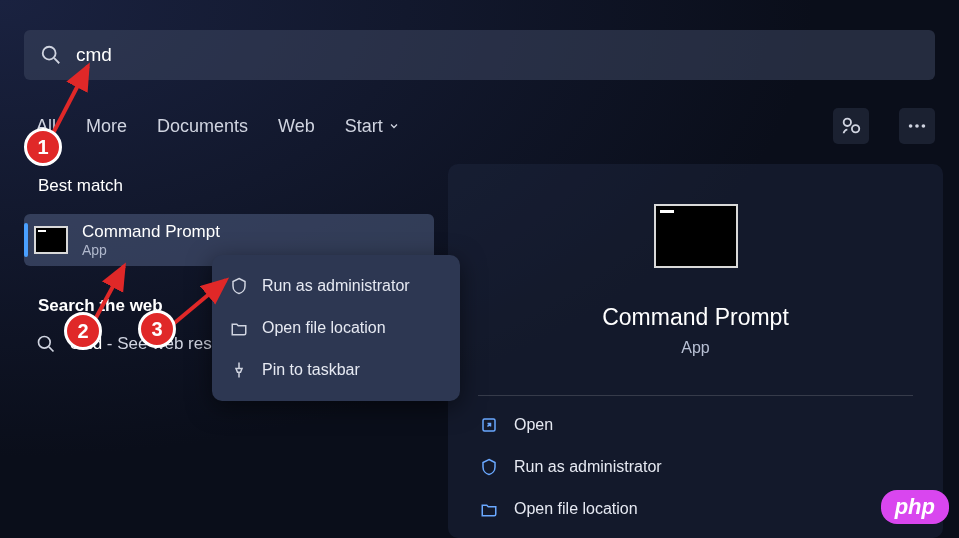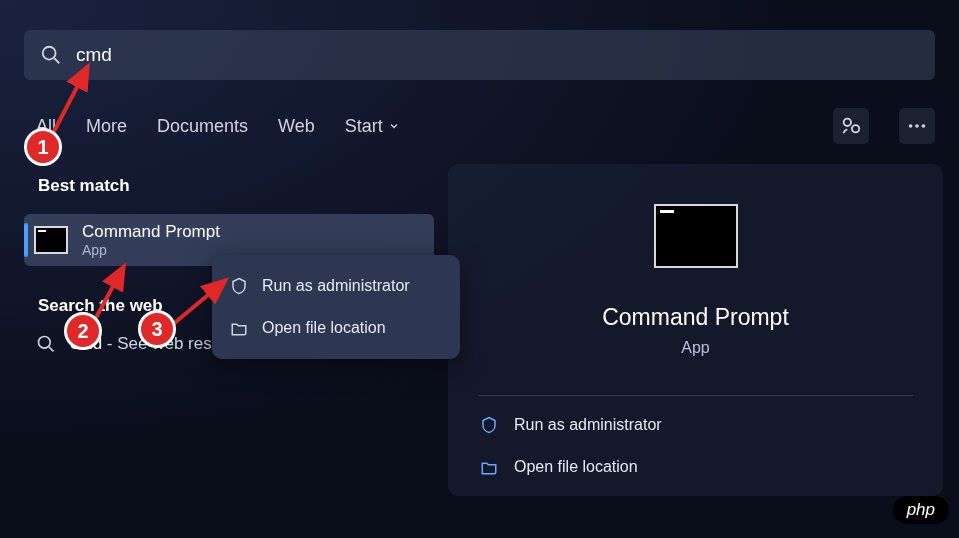--- a/index.html
+++ b/index.html
@@ -8,21 +8,21 @@
     .search-bar svg { flex-shrink: 0; }
     .search-input { background: transparent; border: none; outline: none; color: #fff; font-size: 19px; margin-left: 14px; flex: 1; font-family: inherit; }
     .filter-tabs { display: flex; align-items: center; gap: 30px; margin: 28px 24px 0 36px; font-size: 18px; color: #d0d4e0; }
     .filter-tabs .tab { cursor: pointer; }
     .filter-tabs .tab.underline { text-decoration: underline; text-underline-offset: 5px; text-decoration-thickness: 2px; text-align: center; }
     .filter-tabs .more { display: flex; align-items: center; gap: 5px; }
     .filter-tabs .spacer { flex: 1; }
     .header-icon { width: 36px; height: 36px; display: flex; align-items: center; justify-content: center; cursor: pointer; background: rgba(60,70,95,0.35); border-radius: 5px; }
     .content { display: flex; margin-top: 20px; padding: 0 16px 0 24px; gap: 14px; }
     .left-col { width: 410px; position: relative; }
-    .section-title { font-weight: 700; font-size: 17px; margin: 12px 0 18px 14px; }
+    .section-title { font-weight: 400; font-size: 17px; margin: 12px 0 18px 14px; }
     .result-item { display: flex; align-items: center; padding: 8px 10px; border-radius: 6px; gap: 14px; cursor: pointer; position: relative; }
     .result-item.selected { background: rgba(80,95,130,0.55); }
     .result-item.selected::before { content: ""; position: absolute; left: 0; top: 18%; height: 64%; width: 4px; background: #4aa0ff; border-radius: 2px; }
     .app-icon-box { width: 34px; height: 28px; background: #000; border: 2px solid #d9d9d9; position: relative; }
     .app-icon-box::before { content: ""; position: absolute; top: 2px; left: 2px; width: 8px; height: 2px; background: #fff; }
     .result-texts .title { font-size: 17px; }
     .result-texts .subtitle { font-size: 14px; color: #b0b8cc; }
     .section-title2 { font-weight: 600; font-size: 17px; margin: 30px 0 10px 14px; }
     .web-result { display: flex; align-items: center; gap: 14px; padding: 8px 12px; font-size: 17px; color: #d0d4e0; }
     .web-result .q { color: #fff; }
@@ -30,21 +30,21 @@
     .context-menu .item { display: flex; align-items: center; gap: 14px; padding: 12px 18px; font-size: 16px; color: #e6e9f2; cursor: pointer; }
     .right-col { flex: 1; background: rgba(30,40,65,0.45); border-radius: 10px; display: flex; flex-direction: column; align-items: center; padding-top: 40px; }
     .big-icon { width: 84px; height: 64px; background: #000; border: 2px solid #d9d9d9; position: relative; }
     .big-icon::before { content: ""; position: absolute; top: 4px; left: 4px; width: 14px; height: 3px; background: #fff; }
     .app-title { margin-top: 36px; font-size: 23px; font-weight: 400; }
     .app-type { margin-top: 8px; font-size: 16px; color: #b8c0d4; }
     .divider { height: 1px; width: 88%; background: rgba(255,255,255,0.15); margin-top: 38px; }
     .action-list { width: 100%; padding: 8px 26px; }
     .action-list .action { display: flex; align-items: center; gap: 16px; padding: 12px 6px; font-size: 16px; color: #e6e9f2; cursor: pointer; }
     .callout { position: absolute; width: 38px; height: 38px; background: #e02828; border: 3px solid #fff; border-radius: 50%; display: flex; align-items: center; justify-content: center; font-size: 20px; font-weight: 600; z-index: 20; }
-    .watermark { position: absolute; right: 10px; bottom: 14px; background: #000000; color: #fff; padding: 4px 14px; border-radius: 16px; font-size: 17px; font-style: italic; font-weight: 400; }
+    .watermark { position: absolute; right: 10px; bottom: 14px; background: #d946ef; color: #fff; padding: 4px 14px; border-radius: 16px; font-size: 22px; font-style: italic; font-weight: 700; }
     svg.arrow { position: absolute; z-index: 19; pointer-events: none; }
   </style>
 </head>
 <body>
 
 <div class="search-bar">
   <svg width="22" height="22" viewBox="0 0 24 24" fill="none" stroke="#d0d4e0" stroke-width="2">
       <circle cx="10" cy="10" r="7"></circle>
       <line x1="21" y1="21" x2="15.5" y2="15.5"></line>
     </svg>
@@ -100,20 +100,27 @@
   </div>
 
   <div class="right-col">
     <div class="big-icon"></div>
     <div class="app-title">Command Prompt</div>
     <div class="app-type">App</div>
     <div class="divider"></div>
     <div class="action-list">
       <div class="action">
         <svg width="18" height="18" viewBox="0 0 24 24" fill="none" stroke="#6aa8ff" stroke-width="2">
+            <rect x="4" y="4" width="16" height="16" rx="2"></rect>
+            <path d="M10 14l4-4M10 10h4v4"></path>
+          </svg>
+        <span>Open</span>
+      </div>
+      <div class="action">
+        <svg width="18" height="18" viewBox="0 0 24 24" fill="none" stroke="#6aa8ff" stroke-width="2">
             <path d="M12 2l8 4v6c0 5-3.5 9-8 10-4.5-1-8-5-8-10V6l8-4z"></path>
           </svg>
         <span>Run as administrator</span>
       </div>
       <div class="action">
         <svg width="18" height="18" viewBox="0 0 24 24" fill="none" stroke="#6aa8ff" stroke-width="2">
             <path d="M3 7h6l2 2h10v10a2 2 0 0 1-2 2H3V7z"></path>
           </svg>
         <span>Open file location</span>
       </div>
@@ -126,20 +133,26 @@
     <svg width="18" height="18" viewBox="0 0 24 24" fill="none" stroke="#d0d4e0" stroke-width="2">
         <path d="M12 2l8 4v6c0 5-3.5 9-8 10-4.5-1-8-5-8-10V6l8-4z"></path>
       </svg>
     <span>Run as administrator</span>
   </div>
   <div class="item">
     <svg width="18" height="18" viewBox="0 0 24 24" fill="none" stroke="#d0d4e0" stroke-width="2">
         <path d="M3 7h6l2 2h10v10a2 2 0 0 1-2 2H3V7z"></path>
       </svg>
     <span>Open file location</span>
+  </div>
+  <div class="item">
+    <svg width="18" height="18" viewBox="0 0 24 24" fill="none" stroke="#d0d4e0" stroke-width="2">
+        <path d="M12 2v8M8 10h8l-2 5H10l-2-5zM12 15v7"></path>
+      </svg>
+    <span>Pin to taskbar</span>
   </div>
 </div>
 
 <svg class="arrow" style="left:40px; top:58px;" width="60" height="90">
     <defs>
       <marker id="ah1" markerWidth="8" markerHeight="8" refX="6" refY="3" orient="auto">
         <path d="M0,0 L7,3 L0,6 Z" fill="#e02828"></path>
       </marker>
     </defs>
     <line x1="8" y1="85" x2="48" y2="8" stroke="#e02828" stroke-width="4" marker-end="url(#ah1)"></line>

